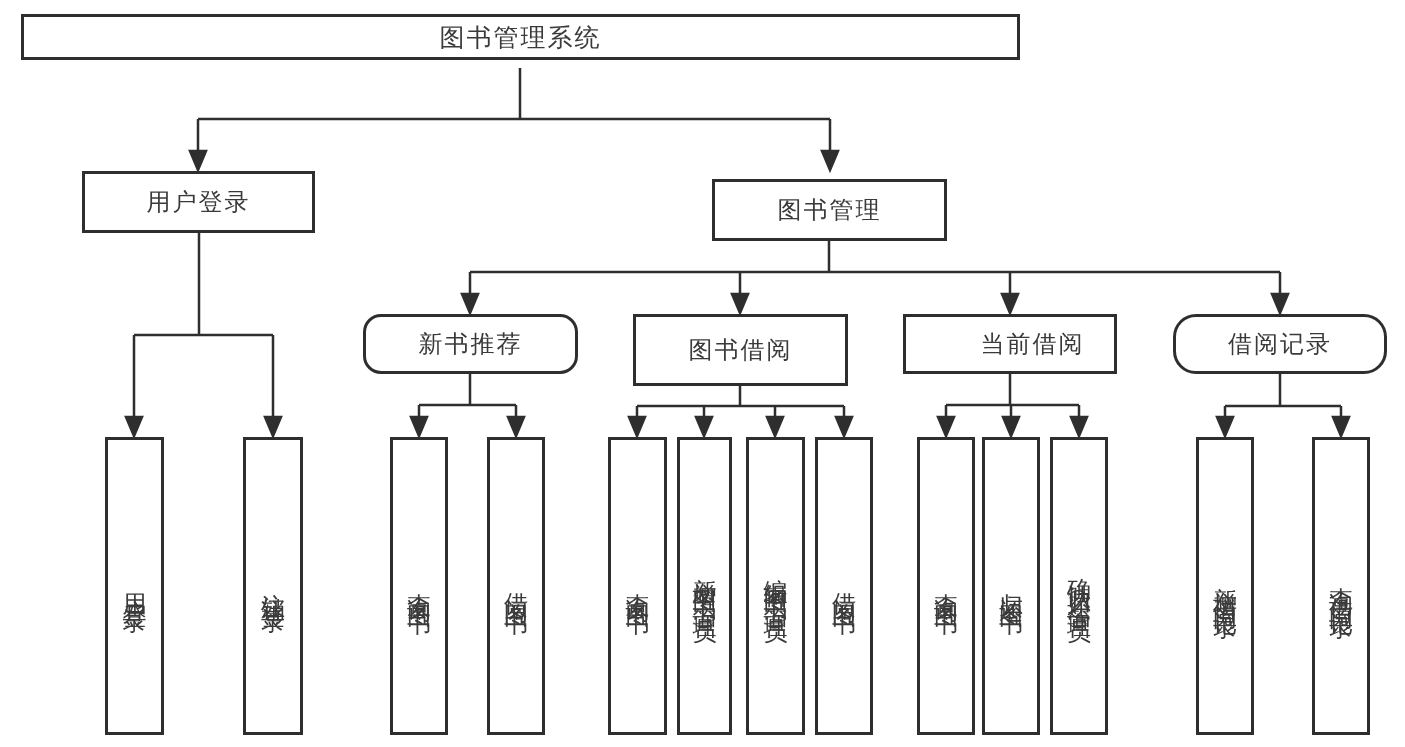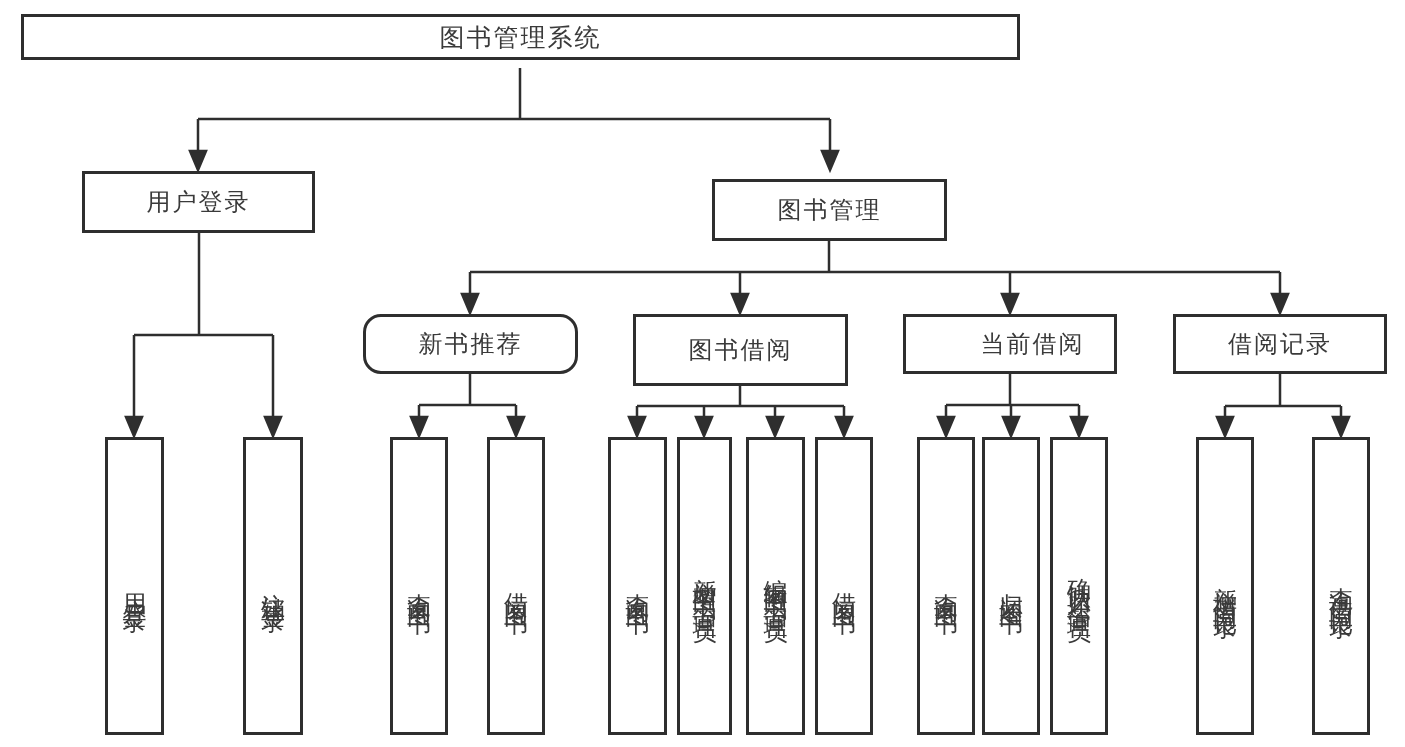--- a/index.html
+++ b/index.html
@@ -109,21 +109,21 @@
 
   <div class="box" style="left:363px;top:314px;width:215px;height:60px;border-radius:18px;">
     <span class="h-label">新书推荐</span>
   </div>
   <div class="box" style="left:633px;top:314px;width:215px;height:72px;">
     <span class="h-label">图书借阅</span>
   </div>
   <div class="box" style="left:903px;top:314px;width:214px;height:60px;padding-left:45px;">
     <span class="h-label">当前借阅</span>
   </div>
-  <div class="box" style="left:1173px;top:314px;width:214px;height:60px;">
+  <div class="box" style="left:1173px;top:314px;width:214px;height:60px;border-radius:23px;">
     <span class="h-label">借阅记录</span>
   </div>
 
   <div class="box v-box" style="left:105px;top:437px;width:59px;height:298px;">
     <span class="v-text">用户登录</span>
   </div>
   <div class="box v-box" style="left:243px;top:437px;width:60px;height:298px;">
     <span class="v-text">注销登录</span>
   </div>
 

